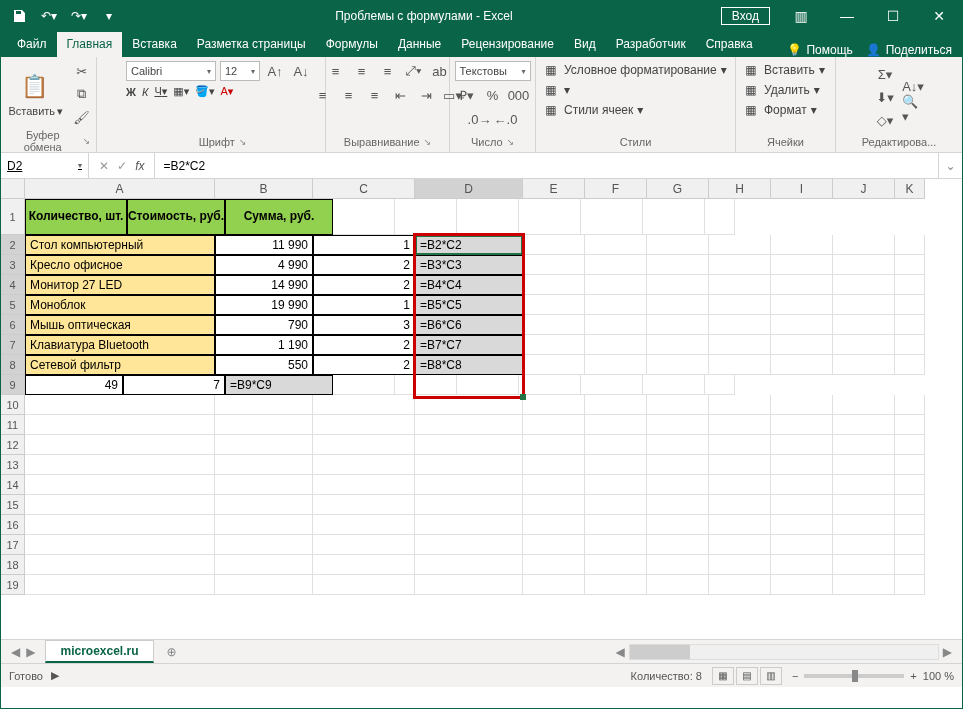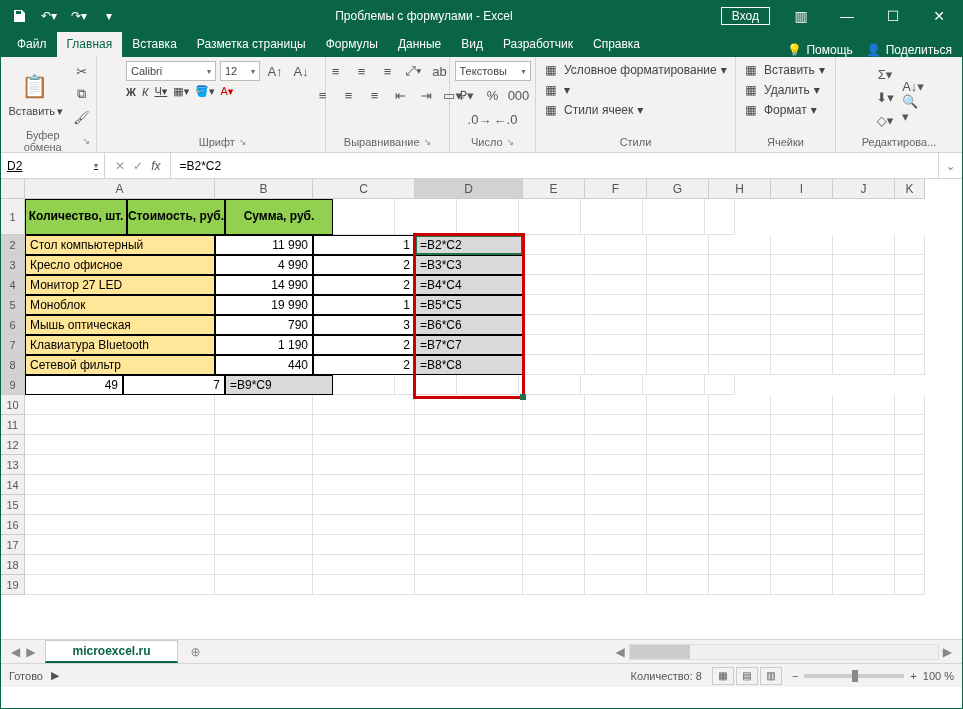--- a/index.html
+++ b/index.html
@@ -32,21 +32,21 @@
 .bigbtn .ico{width:32px;height:32px;display:flex;align-items:center;justify-content:center;font-size:22px;}
 .smallcol{display:flex;flex-direction:column;gap:3px;}
 .smallbtn{width:22px;height:20px;display:flex;align-items:center;justify-content:center;font-size:13px;color:#555;}
 .combo{border:1px solid #bbb;background:#fff;height:20px;display:flex;align-items:center;padding:0 4px;font-size:11px;}
 .combo .arrow{margin-left:auto;font-size:8px;color:#666;}
 .stylerow{display:flex;align-items:center;gap:4px;font-size:12px;padding:1px 0;}
 .stylerow .ico{width:18px;height:16px;display:inline-flex;align-items:center;justify-content:center;}
 
 
 .namebar{height:26px;border-bottom:1px solid #d4d4d4;display:flex;align-items:center;font-size:12px;background:#fff;}
-.namebox{width:104px;border-right:1px solid #d4d4d4;height:100%;display:flex;align-items:center;padding:0 6px;justify-content:space-between;text-decoration:underline;}
+.namebox{width:88px;border-right:1px solid #d4d4d4;height:100%;display:flex;align-items:center;padding:0 6px;justify-content:space-between;text-decoration:underline;}
 .namebox .arrow{font-size:8px;color:#666;}
 .fxbtns{display:flex;align-items:center;gap:8px;padding:0 10px;border-right:1px solid #d4d4d4;height:100%;color:#999;}
 .fxbtns .fx{font-style:italic;color:#555;}
 .formula{flex:1;padding:0 8px;}
 .fbar-expand{width:24px;display:flex;align-items:center;justify-content:center;color:#888;border-left:1px solid #d4d4d4;height:100%;}
 
 
 .grid{position:relative;height:460px;overflow:hidden;}
 .selectall{position:absolute;left:0;top:0;width:24px;height:20px;border-right:1px solid #ccc;border-bottom:1px solid #ccc;background:#f0f0f0;}
 .colheads{position:absolute;left:24px;top:0;height:20px;display:flex;}
@@ -62,21 +62,21 @@
 .namecell{background:#ffe699;border:1px solid #000;}
 .datacell{border:1px solid #000;justify-content:flex-end;}
 .formcell{background:#d9d9d9;border:1px solid #000;justify-content:flex-start;}
 .selection{position:absolute;border:3px solid #cc0000;pointer-events:none;}
 .active-outline{position:absolute;border:2px solid #217346;pointer-events:none;}
 .fill-handle{position:absolute;width:6px;height:6px;background:#217346;pointer-events:none;}
 
 
 .sheettabs{height:24px;border-top:1px solid #d4d4d4;display:flex;align-items:center;font-size:12px;background:#f3f2f1;}
 .navarrows{display:flex;gap:6px;padding:0 10px;color:#888;}
-.sheettab{padding:3px 26px;background:#fff;border:1px solid #ccc;border-bottom:2px solid #0a6447;color:#0a6447;font-weight:bold;}
+.sheettab{padding:3px 14px;background:#fff;border:1px solid #ccc;border-bottom:2px solid #0a6447;color:#0a6447;font-weight:bold;}
 .addsheet{width:24px;height:24px;display:flex;align-items:center;justify-content:center;color:#888;margin-left:6px;}
 .hscroll{flex:1;display:flex;align-items:center;justify-content:flex-end;padding-right:6px;}
 .hscroll .track{width:310px;height:16px;background:#f0f0f0;border:1px solid #ddd;position:relative;}
 .hscroll .thumb{position:absolute;left:0;top:0;width:60px;height:14px;background:#cdcdcd;}
 
 
 .status{height:24px;background:#f3f2f1;border-top:1px solid #d4d4d4;display:flex;align-items:center;font-size:11px;color:#555;padding:4px 8px;}
 .status .right{margin-left:auto;display:flex;align-items:center;gap:10px;}
 .viewbtns{display:flex;gap:2px;}
 .viewbtn{width:22px;height:18px;border:1px solid #ccc;display:flex;align-items:center;justify-content:center;font-size:10px;}
@@ -110,20 +110,21 @@
   </div>
 </div>
 
 <div class="tabs">
   <div class="tab file">Файл</div>
   <div class="tab active">Главная</div>
   <div class="tab">Вставка</div>
   <div class="tab">Разметка страницы</div>
   <div class="tab">Формулы</div>
   <div class="tab">Данные</div>
+  <div class="tab">Рецензирование</div>
   <div class="tab">Вид</div>
   <div class="tab">Разработчик</div>
   <div class="tab">Справка</div>
   <div class="right">
     <div class="item">
         <span>💡</span>
         <span>Помощь</span>
       </div>
     <div class="item">
         <span>👤</span>
@@ -402,21 +403,21 @@
         <div class="cell " style="width: 62px;"></div>
         <div class="cell " style="width: 62px;"></div>
         <div class="cell " style="width: 62px;"></div>
         <div class="cell " style="width: 62px;"></div>
         <div class="cell " style="width: 62px;"></div>
         <div class="cell " style="width: 62px;"></div>
         <div class="cell " style="width: 30px;"></div>
       </div>
       <div class="row" style="height: 20px;">
         <div class="cell namecell" style="width: 190px;">Сетевой фильтр</div>
-        <div class="cell datacell" style="width: 98px;">440</div>
+        <div class="cell datacell" style="width: 98px;">550</div>
         <div class="cell datacell" style="width: 102px;">2</div>
         <div class="cell formcell" style="width: 108px;">=B8*C8</div>
         <div class="cell " style="width: 62px;"></div>
         <div class="cell " style="width: 62px;"></div>
         <div class="cell " style="width: 62px;"></div>
         <div class="cell " style="width: 62px;"></div>
         <div class="cell " style="width: 62px;"></div>
         <div class="cell " style="width: 62px;"></div>
         <div class="cell " style="width: 30px;"></div>
       </div>

